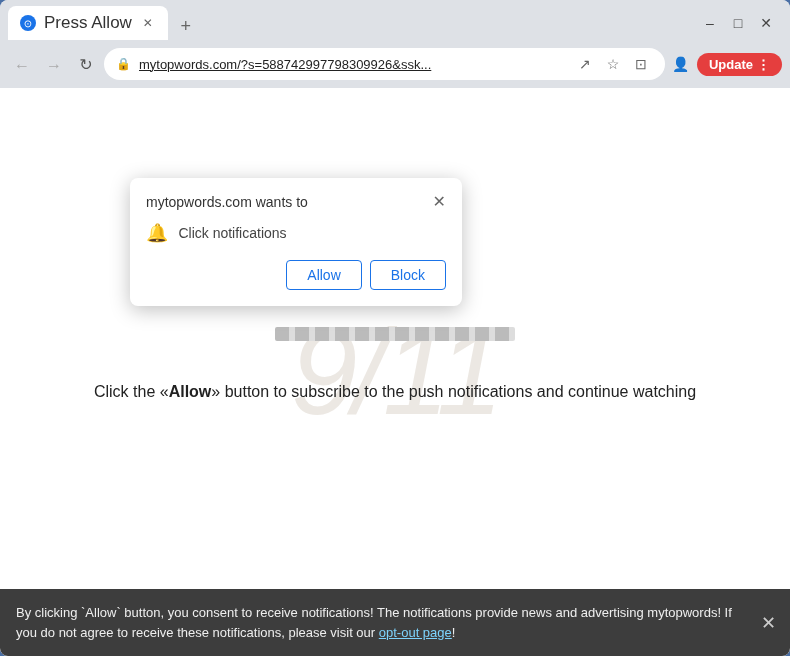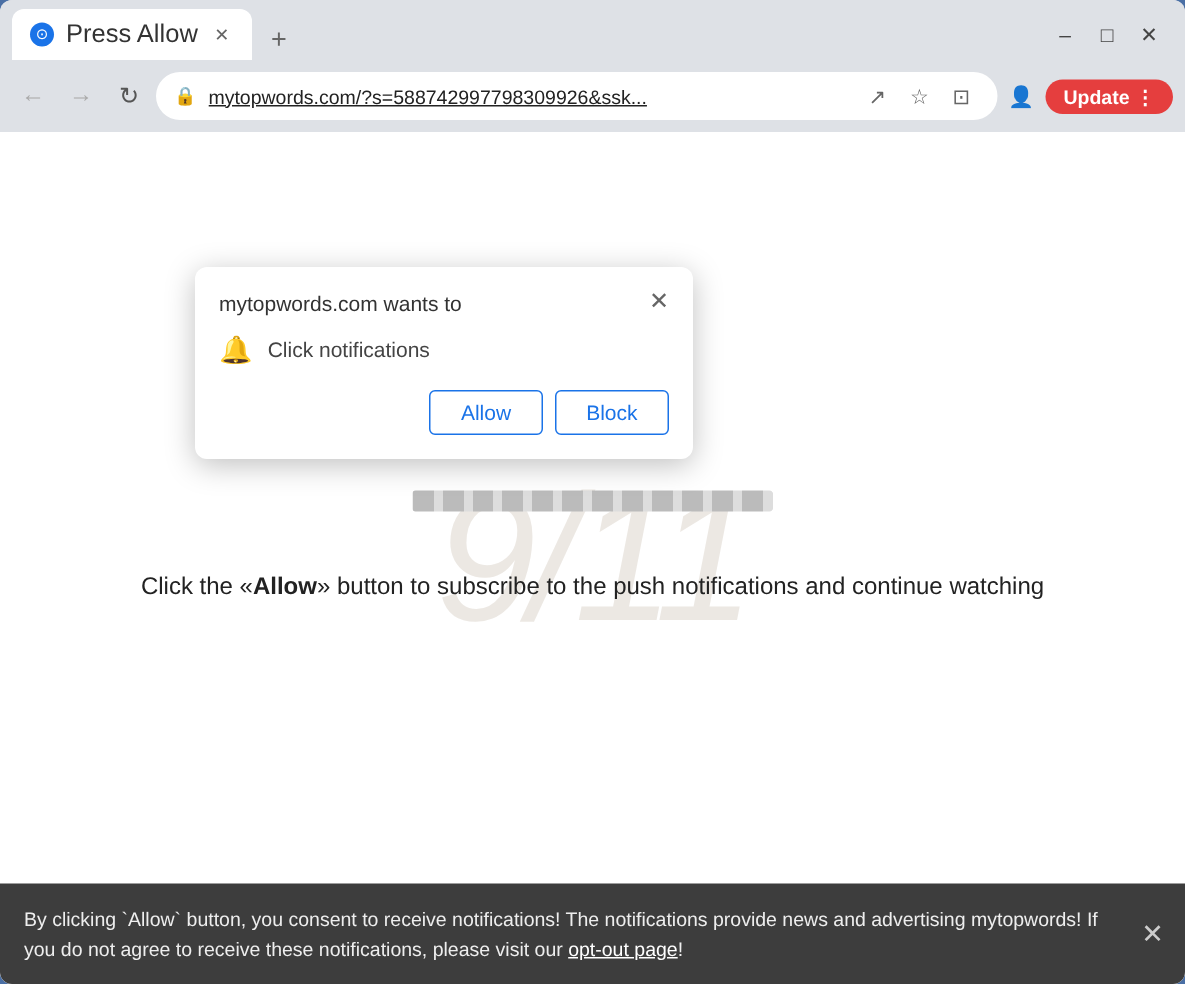--- a/index.html
+++ b/index.html
@@ -349,21 +349,21 @@
       right: 0;
       background: #3d3d3d;
       color: #eee;
       padding: 14px 50px 14px 16px;
       font-size: 13px;
       line-height: 1.5;
       z-index: 200;
     }
 
     .consent-bar a {
-      color: #ffffff;
+      color: #7dd3fc;
       text-decoration: underline;
     }
 
     .consent-close {
       position: absolute;
       right: 14px;
       top: 50%;
       transform: translateY(-50%);
       color: #ccc;
       font-size: 18px;

